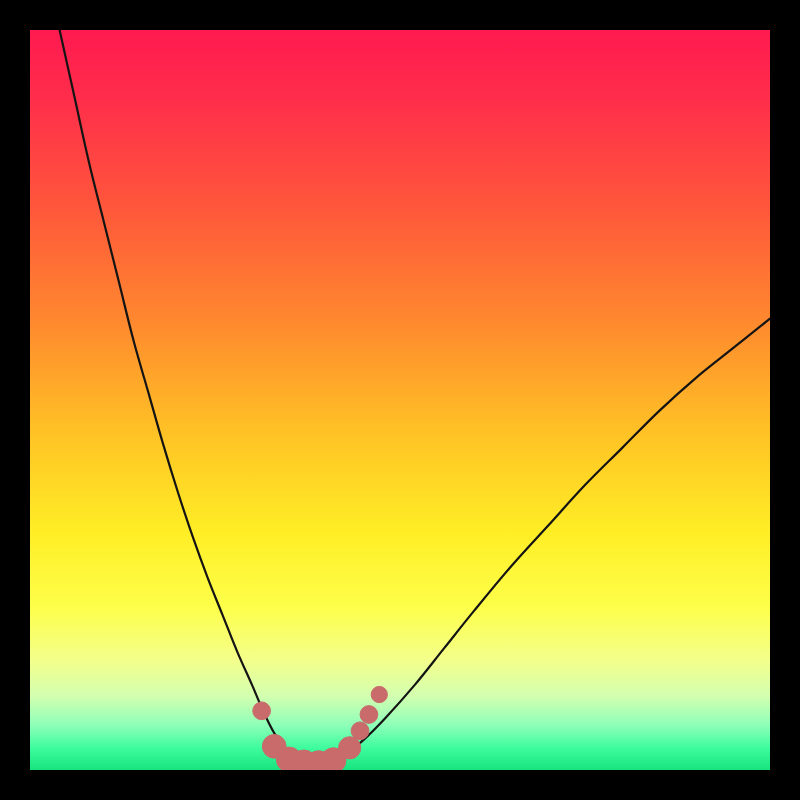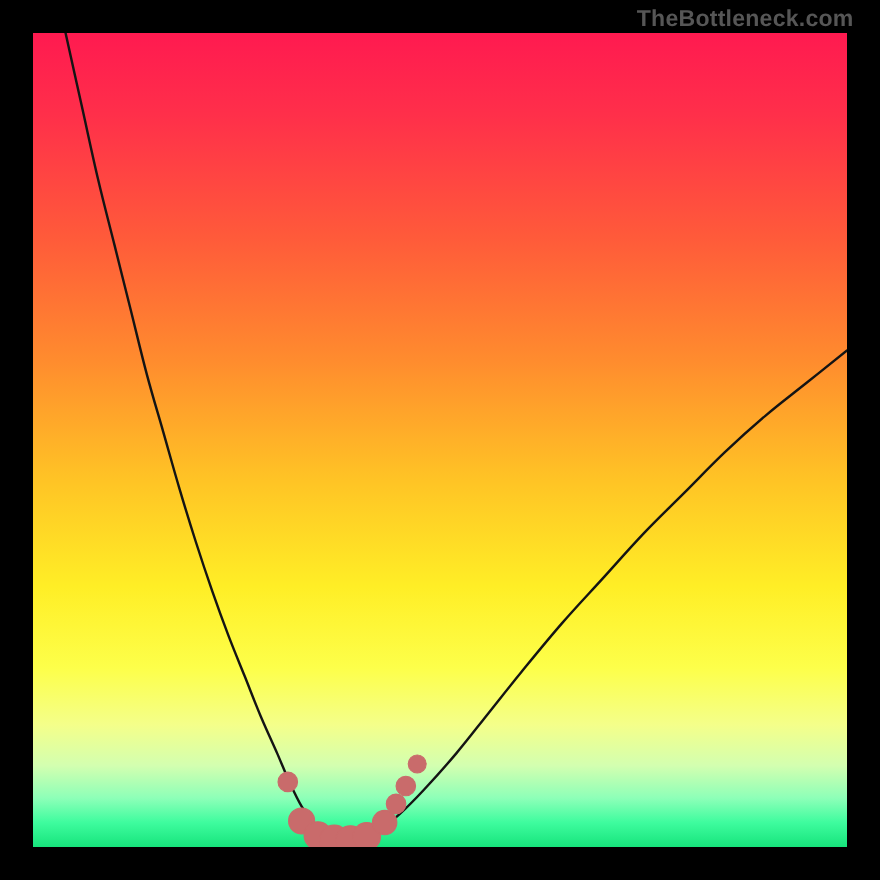--- a/index.html
+++ b/index.html
@@ -41,21 +41,20 @@
     color: #565656;
     letter-spacing: 0.2px;
     user-select: none;
   }
 </style>
 </head>
 <body>
 
 <div class="chart-wrap">
 
-  <div class="watermark">TheBottleneck.com</div>
 
   <div class="plot-area">
     <svg class="gradient" viewBox="0 0 740 740" preserveAspectRatio="none" width="740" height="740">
       <defs>
         <linearGradient id="bgGrad" x1="0" y1="0" x2="0" y2="1">
             <stop offset="0%" stop-color="#ff1a50"></stop>
             <stop offset="10%" stop-color="#ff2f4a"></stop>
             <stop offset="25%" stop-color="#ff5a3a"></stop>
             <stop offset="40%" stop-color="#ff8b2e"></stop>
             <stop offset="55.00000000000001%" stop-color="#ffc425"></stop>

